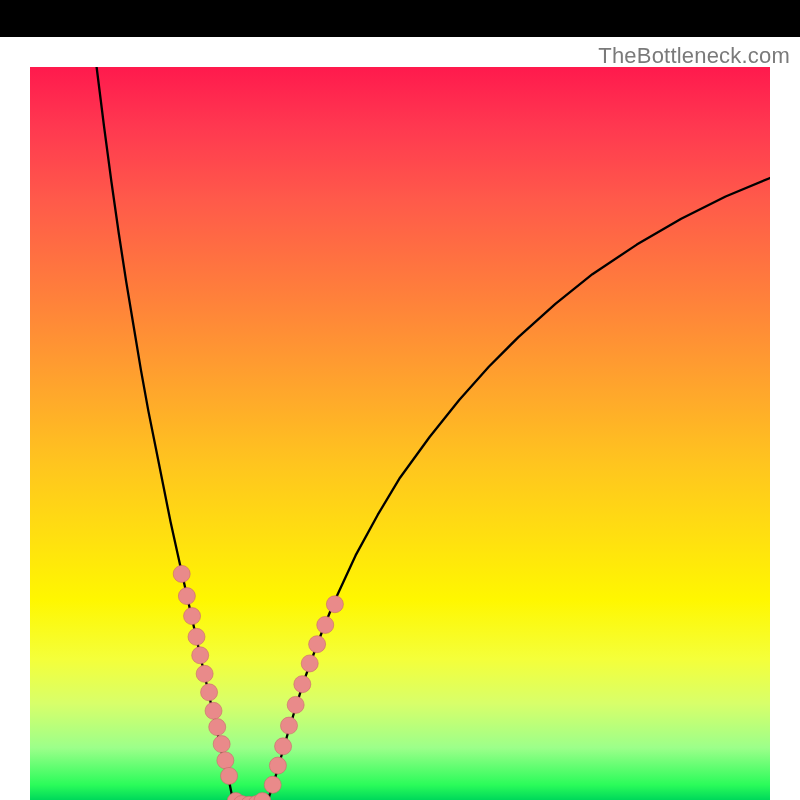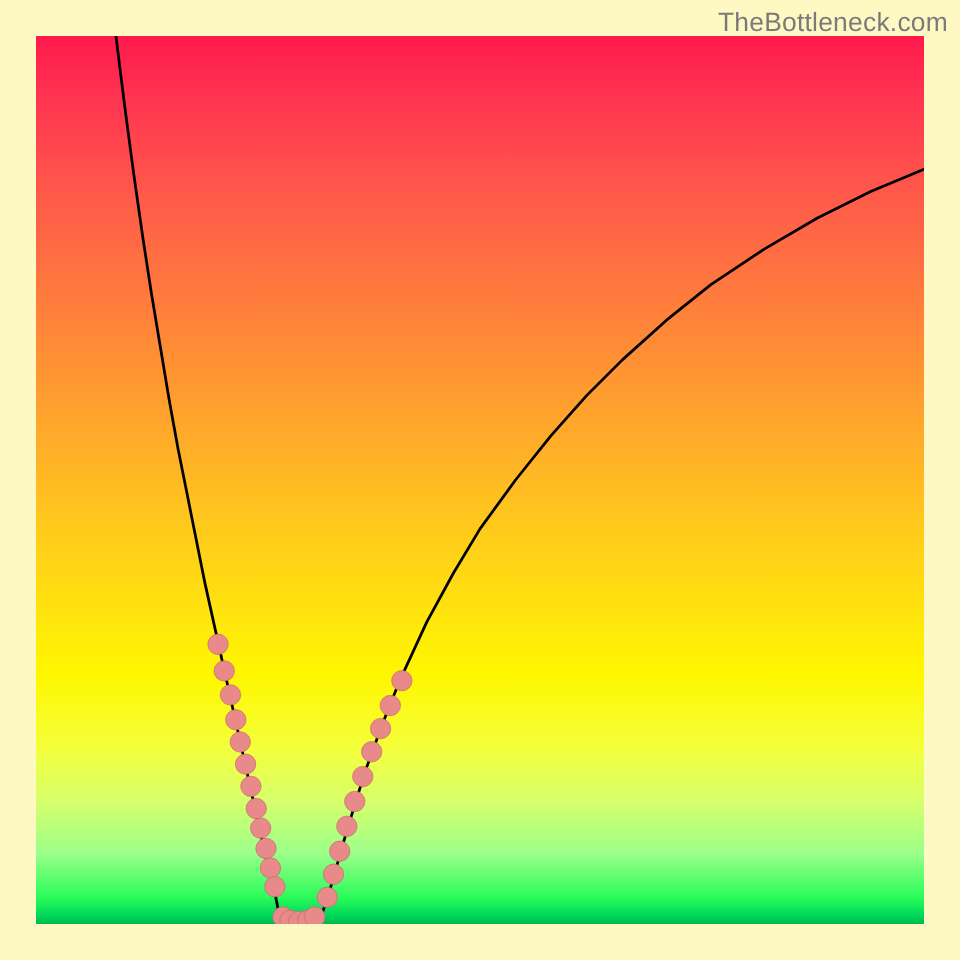--- a/index.html
+++ b/index.html
@@ -7,21 +7,22 @@
     padding: 0;
     width: 800px;
     height: 800px;
     overflow: hidden;
     background: #000;
     font-family: Arial, Helvetica, sans-serif;
   }
   .frame {
     position: absolute;
     inset: 0;
-    background: #fef9c3;
+    background: #ffffff;
+    margin-top: 37px;
   }
   .plot {
     position: absolute;
     left: 30px;
     top: 30px;
     width: 740px;
     height: 740px;
     overflow: hidden;
   }
   .gradient {

